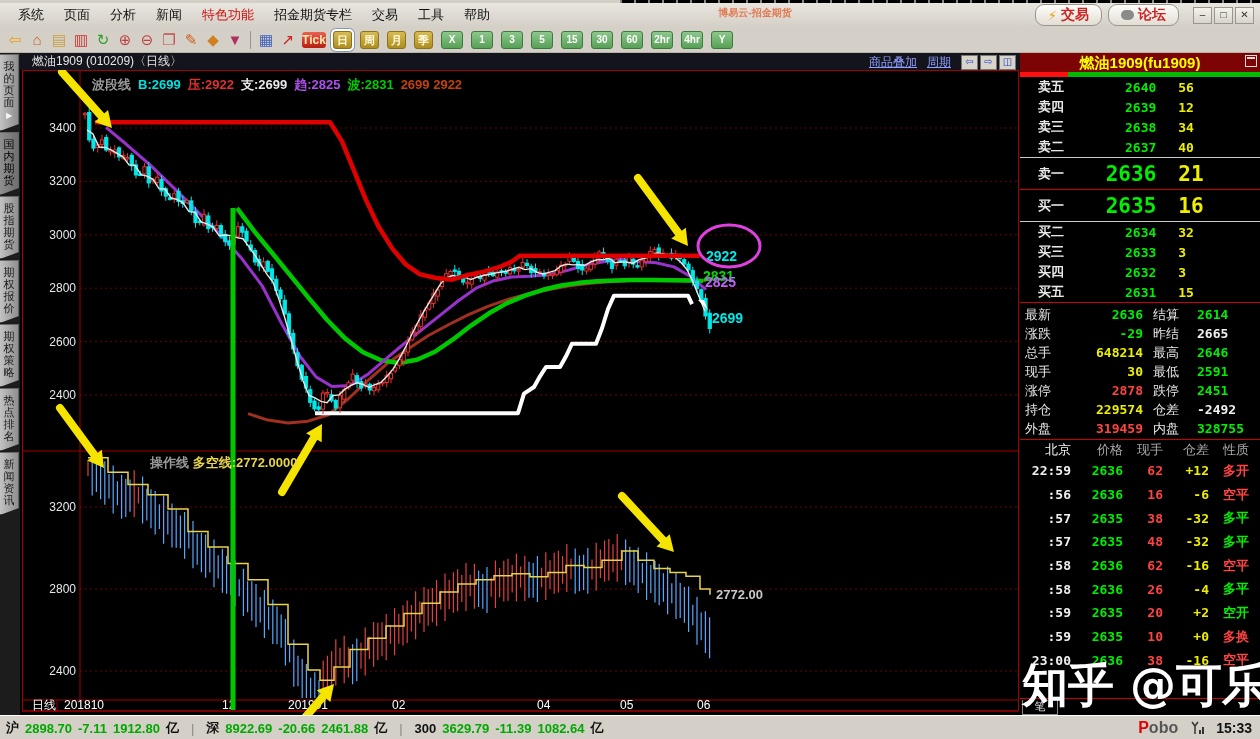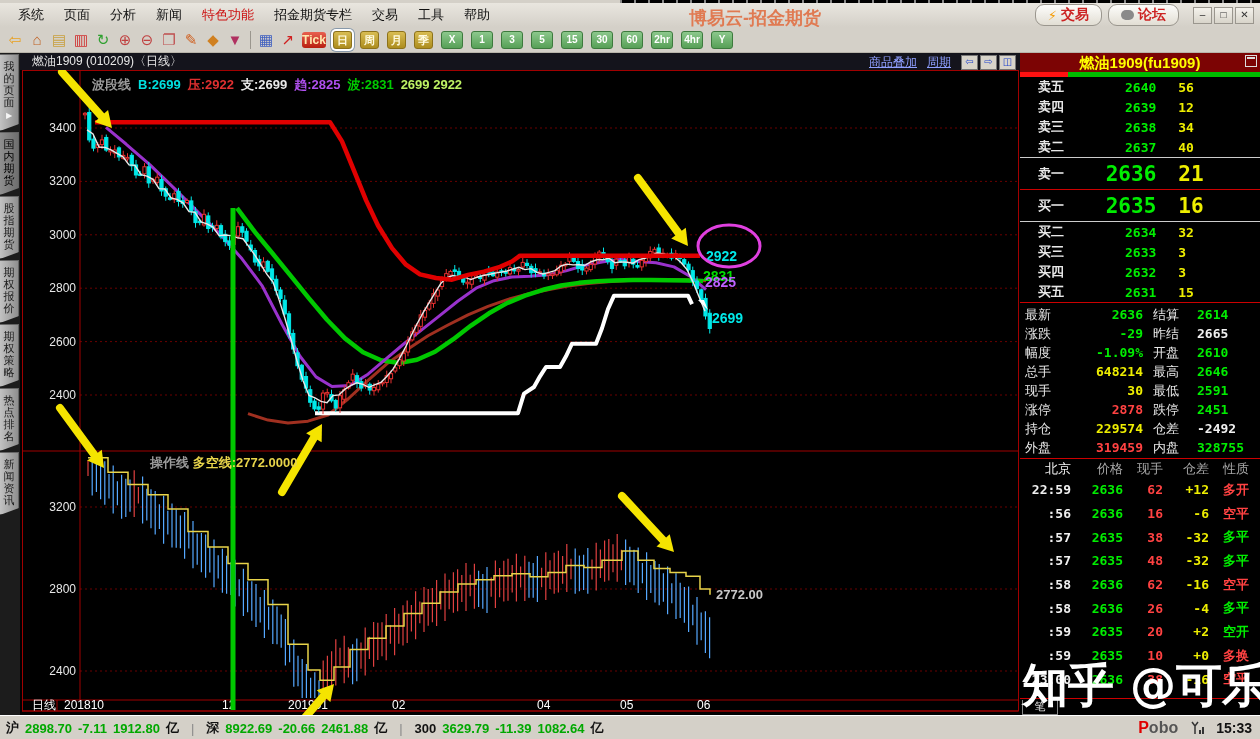--- a/index.html
+++ b/index.html
@@ -9,21 +9,21 @@
   
   .top-sliver{position:absolute;left:0;top:0;width:1260px;height:3px;background:#d4d0c8;}
   .top-sliver .dark{position:absolute;right:0;top:0;width:640px;height:3px;background:#000;
      background-image:repeating-linear-gradient(90deg,#888 0 2px,#000 2px 14px);}
   
   .menubar{position:absolute;left:0;top:3px;width:1260px;height:24px;background:linear-gradient(#e9e6df,#d4d0c8);
            display:flex;align-items:center;font-size:13px;color:#111;}
   .menus{display:flex;align-items:center;padding-left:8px;}
   .menu-item{padding:2px 10px;cursor:default;}
   .menu-item.hl{color:#cc1111;}
-  .app-title{position:absolute;left:615px;top:3px;width:280px;text-align:center;color:#e07a52;font-size:18px;font-weight:bold;}
+  .app-title{position:absolute;left:615px;top:3px;width:280px;text-align:center;color:#e07a52;font-size:10px;font-weight:bold;}
   .menubar-right{position:absolute;right:6px;top:1px;display:flex;align-items:center;gap:6px;}
   .pill-btn{display:flex;align-items:center;gap:4px;border:1px solid #9a968e;border-radius:9px;
             background:linear-gradient(#fdfdfb,#e2ded4);padding:1px 12px;height:18px;
             color:#c22;font-weight:bold;font-size:14px;cursor:pointer;}
   .bolt{color:#f59a00;font-size:13px;}
   .bubble{display:inline-block;width:13px;height:10px;background:#8a8a8a;border-radius:6px;position:relative;}
   .bubble:after{content:"";position:absolute;left:2px;bottom:-3px;border:3px solid transparent;border-top-color:#8a8a8a;}
   .win-ctrl{display:flex;gap:2px;margin-left:8px;}
   .win-btn{width:17px;height:15px;border:1px solid #9a968e;background:linear-gradient(#f4f2ec,#d8d4ca);
            font-size:10px;line-height:13px;text-align:center;color:#333;cursor:pointer;}
@@ -59,21 +59,21 @@
   .ct-right{position:absolute;right:4px;top:1px;display:flex;align-items:center;gap:10px;}
   .ct-link{color:#8f9fff;text-decoration:underline;font-size:12px;cursor:pointer;}
   .ct-icons{display:flex;gap:2px;}
   .ct-icon{width:15px;height:13px;border:1px solid #777;background:#d8d4ca;color:#2244cc;
            font-size:10px;line-height:12px;text-align:center;cursor:pointer;}
   #chart-svg{position:absolute;left:0;top:17px;}
   .ind-row{position:absolute;left:72px;top:23px;font-size:13px;font-weight:bold;white-space:nowrap;pointer-events:none;}
   .ind-row span{margin-right:7px;}
   .sub-ind-row{position:absolute;left:130px;top:401px;font-size:13px;font-weight:bold;white-space:nowrap;pointer-events:none;}
   .ci-gray{color:#9a9a9a;}.ci-cyan{color:#00e0e0;}.ci-red{color:#e03030;}.ci-white{color:#e8e8e8;}
-  .ci-purple{color:#b050f0;}.ci-green{color:#00cc00;}.ci-dim{color:#bef264;text-align:right;}.ci-yellow{color:#e8d44a;}
+  .ci-purple{color:#b050f0;}.ci-green{color:#00cc00;}.ci-dim{color:#c2410c;text-align:right;}.ci-yellow{color:#e8d44a;}
   
   .quote-panel{position:absolute;left:1020px;top:0;width:240px;height:662px;background:#000;
                font-family:"DejaVu Sans Mono","Liberation Sans",sans-serif;}
   .qp-header{position:relative;height:19px;background:#7c0404;color:#ffff00;font-weight:bold;font-size:15px;
              text-align:center;line-height:19px;font-family:"Liberation Sans",sans-serif;}
   .qp-restore{position:absolute;right:3px;top:2px;width:12px;height:12px;border:1px solid #ddd;background:#7c0404;
               box-sizing:border-box;cursor:pointer;}
   .qp-restore:before{content:"";position:absolute;left:1px;top:1px;right:1px;height:2px;background:#ddd;}
   .force-bar{height:5px;display:flex;}
   .force-bar .r{background:#ff1111;width:20%;}
@@ -805,26 +805,20 @@
             <span class="sl2">结算</span>
             <span class="sv2 c-g">2614</span>
           </div>
           <div class="stat-row">
             <span class="sl">涨跌</span>
             <span class="sv c-g">-29</span>
             <span class="sl2">昨结</span>
             <span class="sv2 c-w">2665</span>
           </div>
           <div class="stat-row">
-            <span class="sl">幅度</span>
-            <span class="sv c-g">-1.09%</span>
-            <span class="sl2">开盘</span>
-            <span class="sv2 c-g">2610</span>
-          </div>
-          <div class="stat-row">
             <span class="sl">总手</span>
             <span class="sv c-y">648214</span>
             <span class="sl2">最高</span>
             <span class="sv2 c-g">2646</span>
           </div>
           <div class="stat-row">
             <span class="sl">现手</span>
             <span class="sv c-y">30</span>
             <span class="sl2">最低</span>
             <span class="sv2 c-g">2591</span>

